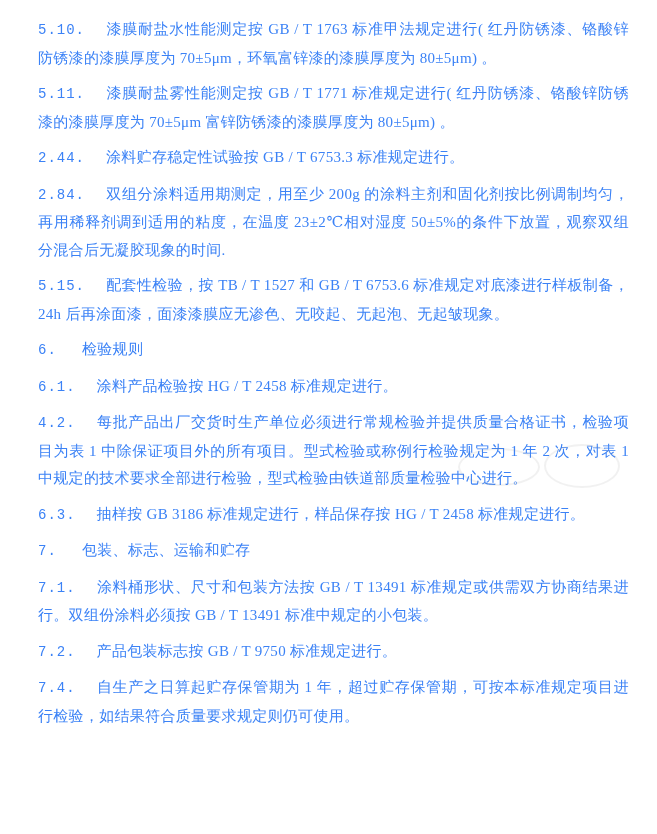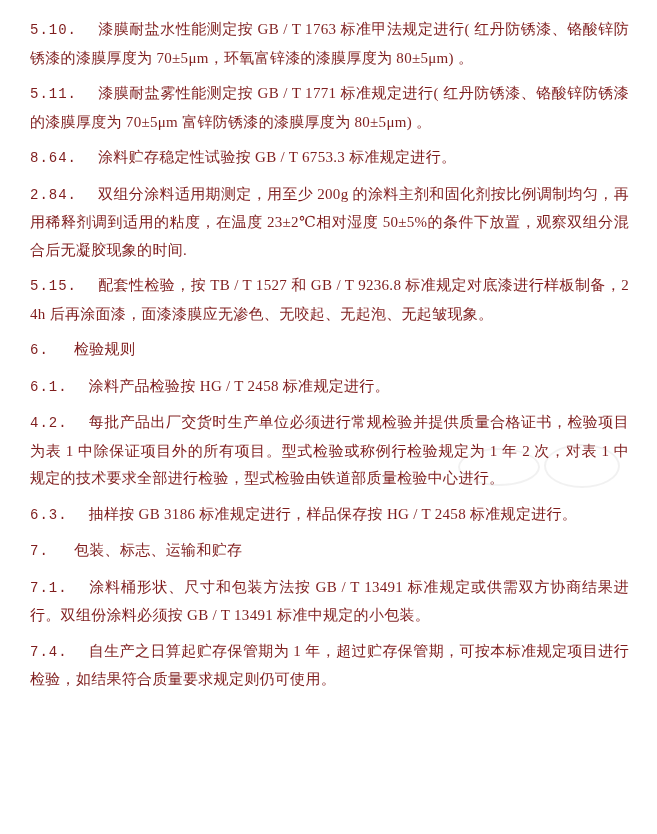--- a/index.html
+++ b/index.html
@@ -7,24 +7,24 @@
     padding: 0;
     background: #e8e8e8;
     font-family: "Liberation Serif", "DejaVu Serif", serif;
   }
   .page {
     position: relative;
     width: 657px;
     height: 834px;
     margin: 0 auto;
     background: #ffffff;
-    color: #7f1d1d;
+    color: #3b82f6;
     overflow: hidden;
     box-sizing: border-box;
-    padding: 16px 28px 0 30px;
+    padding: 16px 28px 0 38px;
   }
   .para {
     margin: 0 0 8px 0;
     font-size: 15px;
     line-height: 27.5px;
     text-align: justify;
     letter-spacing: 0.3px;
     word-break: break-all;
   }
   .para .num {
@@ -55,40 +55,41 @@
 </style>
 </head>
 <body>
 
 <div class="page">
 
   <p class="para"><span class="num">5.10.</span><span class="body">漆膜耐盐水性能测定按 GB / T 1763 标准甲法规定进行( 红丹防锈漆、铬酸锌防锈漆的漆膜厚度为 70±5μm，环氧富锌漆的漆膜厚度为 80±5μm) 。</span></p>
 
   <p class="para"><span class="num">5.11.</span><span class="body">漆膜耐盐雾性能测定按 GB / T 1771 标准规定进行( 红丹防锈漆、铬酸锌防锈漆的漆膜厚度为 70±5μm 富锌防锈漆的漆膜厚度为 80±5μm) 。</span></p>
 
-  <p class="para"><span class="num">8.64.</span><span class="body">涂料贮存稳定性试验按 GB / T 6753.3 标准规定进行。</span></p>
+  <p class="para"><span class="num">2.44.</span><span class="body">涂料贮存稳定性试验按 GB / T 6753.3 标准规定进行。</span></p>
 
 
   <p class="para"><span class="num">2.84.</span><span class="body">双组分涂料适用期测定，用至少 200g 的涂料主剂和固化剂按比例调制均匀，再用稀释剂调到适用的粘度，在温度 23±2℃相对湿度 50±5%的条件下放置，观察双组分混合后无凝胶现象的时间.</span></p>
 
-  <p class="para"><span class="num">5.15.</span><span class="body">配套性检验，按 TB / T 1527 和 GB / T 9236.8 标准规定对底漆进行样板制备，24h 后再涂面漆，面漆漆膜应无渗色、无咬起、无起泡、无起皱现象。</span></p>
+  <p class="para"><span class="num">5.15.</span><span class="body">配套性检验，按 TB / T 1527 和 GB / T 6753.6 标准规定对底漆进行样板制备，24h 后再涂面漆，面漆漆膜应无渗色、无咬起、无起泡、无起皱现象。</span></p>
 
   <p class="para heading"><span class="num">6.</span><span class="body">检验规则</span></p>
 
   <p class="para"><span class="num">6.1.</span><span class="body">涂料产品检验按 HG / T 2458 标准规定进行。</span></p>
 
   <p class="para"><span class="num">4.2.</span><span class="body">每批产品出厂交货时生产单位必须进行常规检验并提供质量合格证书，检验项目为表 1 中除保证项目外的所有项目。型式检验或称例行检验规定为 1 年 2 次，对表 1 中规定的技术要求全部进行检验，型式检验由铁道部质量检验中心进行。</span></p>
 
   <p class="para"><span class="num">6.3.</span><span class="body">抽样按 GB 3186 标准规定进行，样品保存按 HG / T 2458 标准规定进行。</span></p>
 
 
   <p class="para heading"><span class="num">7.</span><span class="body">包装、标志、运输和贮存</span></p>
 
   <p class="para"><span class="num">7.1.</span><span class="body">涂料桶形状、尺寸和包装方法按 GB / T 13491 标准规定或供需双方协商结果进行。双组份涂料必须按 GB / T 13491 标准中规定的小包装。</span></p>
 
+  <p class="para"><span class="num">7.2.</span><span class="body">产品包装标志按 GB / T 9750 标准规定进行。</span></p>
 
 
   <p class="para"><span class="num">7.4.</span><span class="body">自生产之日算起贮存保管期为 1 年，超过贮存保管期，可按本标准规定项目进行检验，如结果符合质量要求规定则仍可使用。</span></p>
 
   <div class="scan-smudge">
     <div class="blob1"></div>
     <div class="blob2"></div>
   </div>
 
 </div>

